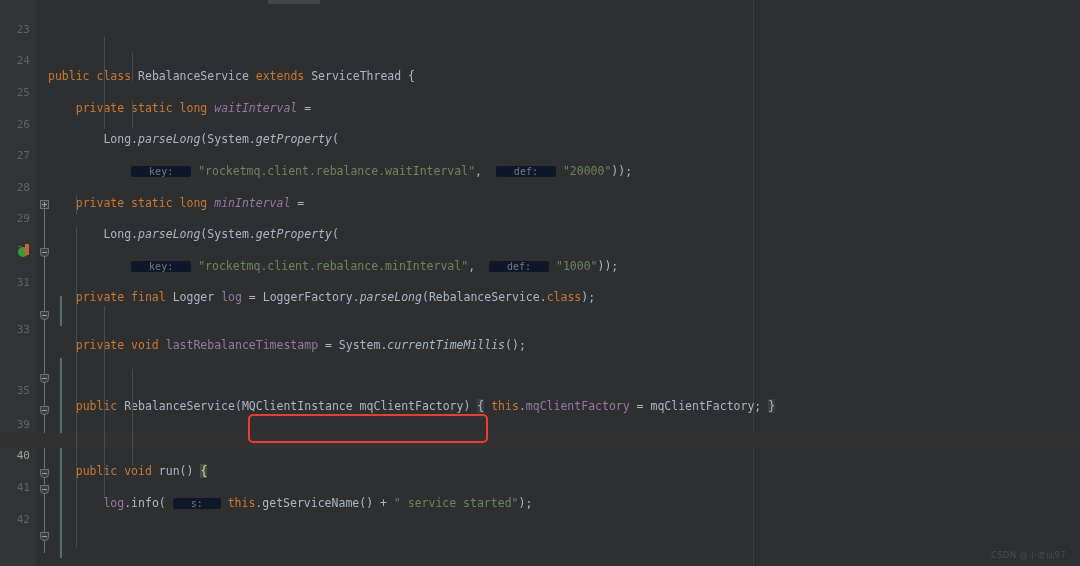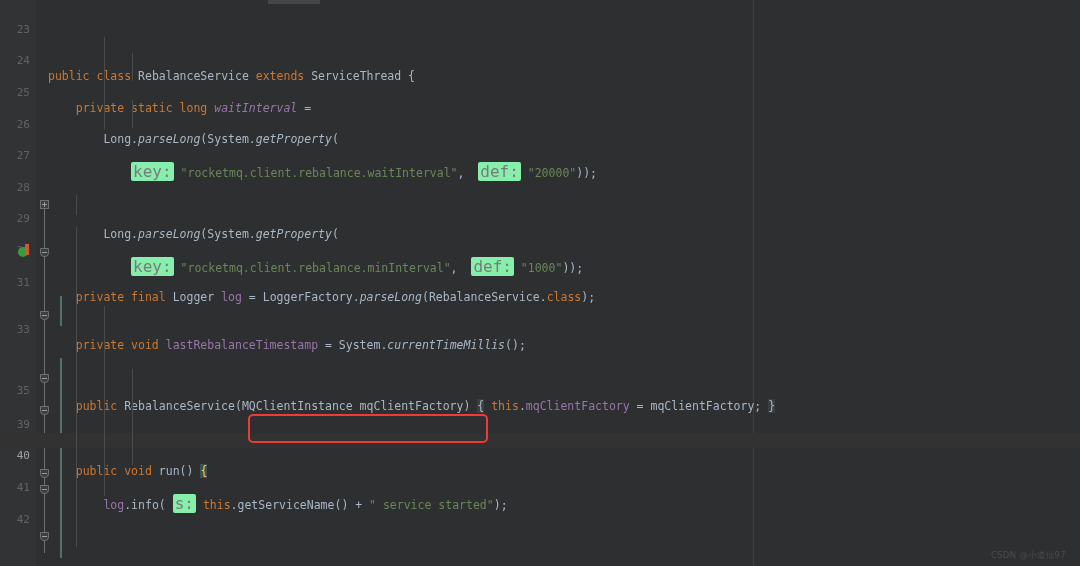--- a/index.html
+++ b/index.html
@@ -103,25 +103,25 @@
   .kw   { color: #cc7832; }
   .cls  { color: #a9b7c6; }          
   .fld  { color: #9876aa; }          
   .flds { color: #9876aa; font-style: italic; }  
   .mth  { color: #a9b7c6; }
   .mths { color: #a9b7c6; font-style: italic; }  
   .str  { color: #6a8759; }
   .ann  { color: #bbb529; }
   .brace-hl { background: #3b514d; color: #ffc66d; }
   .inlinehint {
-    background: #86efac;
+    background: #0f172a;
     color: #7a7a7a;
-    font-size: 16px;
+    font-size: 10px;
     border-radius: 2px;
-    padding: 0 2px;
+    padding: 0 18px;
   }
   .foldedbrace { background: #3c3f41; color: #a9b7c6; }
 
   
   .run-icon {
     position: absolute;
     left: 18px;
     width: 10px; height: 10px;
     border-radius: 50%;
     background: #389c38;
@@ -230,20 +230,21 @@
       <span class="txt">        <span class="cls">Long</span>.<span class="mths">parseLong</span>(<span class="cls">System</span>.<span class="mths">getProperty</span>(</span>
     </div>
 
     <div class="line" style="top:69.2px">
       <span class="num">27</span>
       <span class="txt">            <span class="inlinehint">key:</span> <span class="str">"rocketmq.client.rebalance.waitInterval"</span>,  <span class="inlinehint">def:</span> <span class="str">"20000"</span>));</span>
     </div>
 
     <div class="line" style="top:85px">
       <span class="num">28</span>
+      <span class="txt">    <span class="kw">private static long</span> <span class="flds">minInterval</span> =</span>
     </div>
 
     <div class="line" style="top:100.8px">
       <span class="num">29</span>
       <span class="txt">        <span class="cls">Long</span>.<span class="mths">parseLong</span>(<span class="cls">System</span>.<span class="mths">getProperty</span>(</span>
     </div>
 
     <div class="line" style="top:116.6px">
       <span class="num">30</span>
       <span class="txt">            <span class="inlinehint">key:</span> <span class="str">"rocketmq.client.rebalance.minInterval"</span>,  <span class="inlinehint">def:</span> <span class="str">"1000"</span>));</span>

